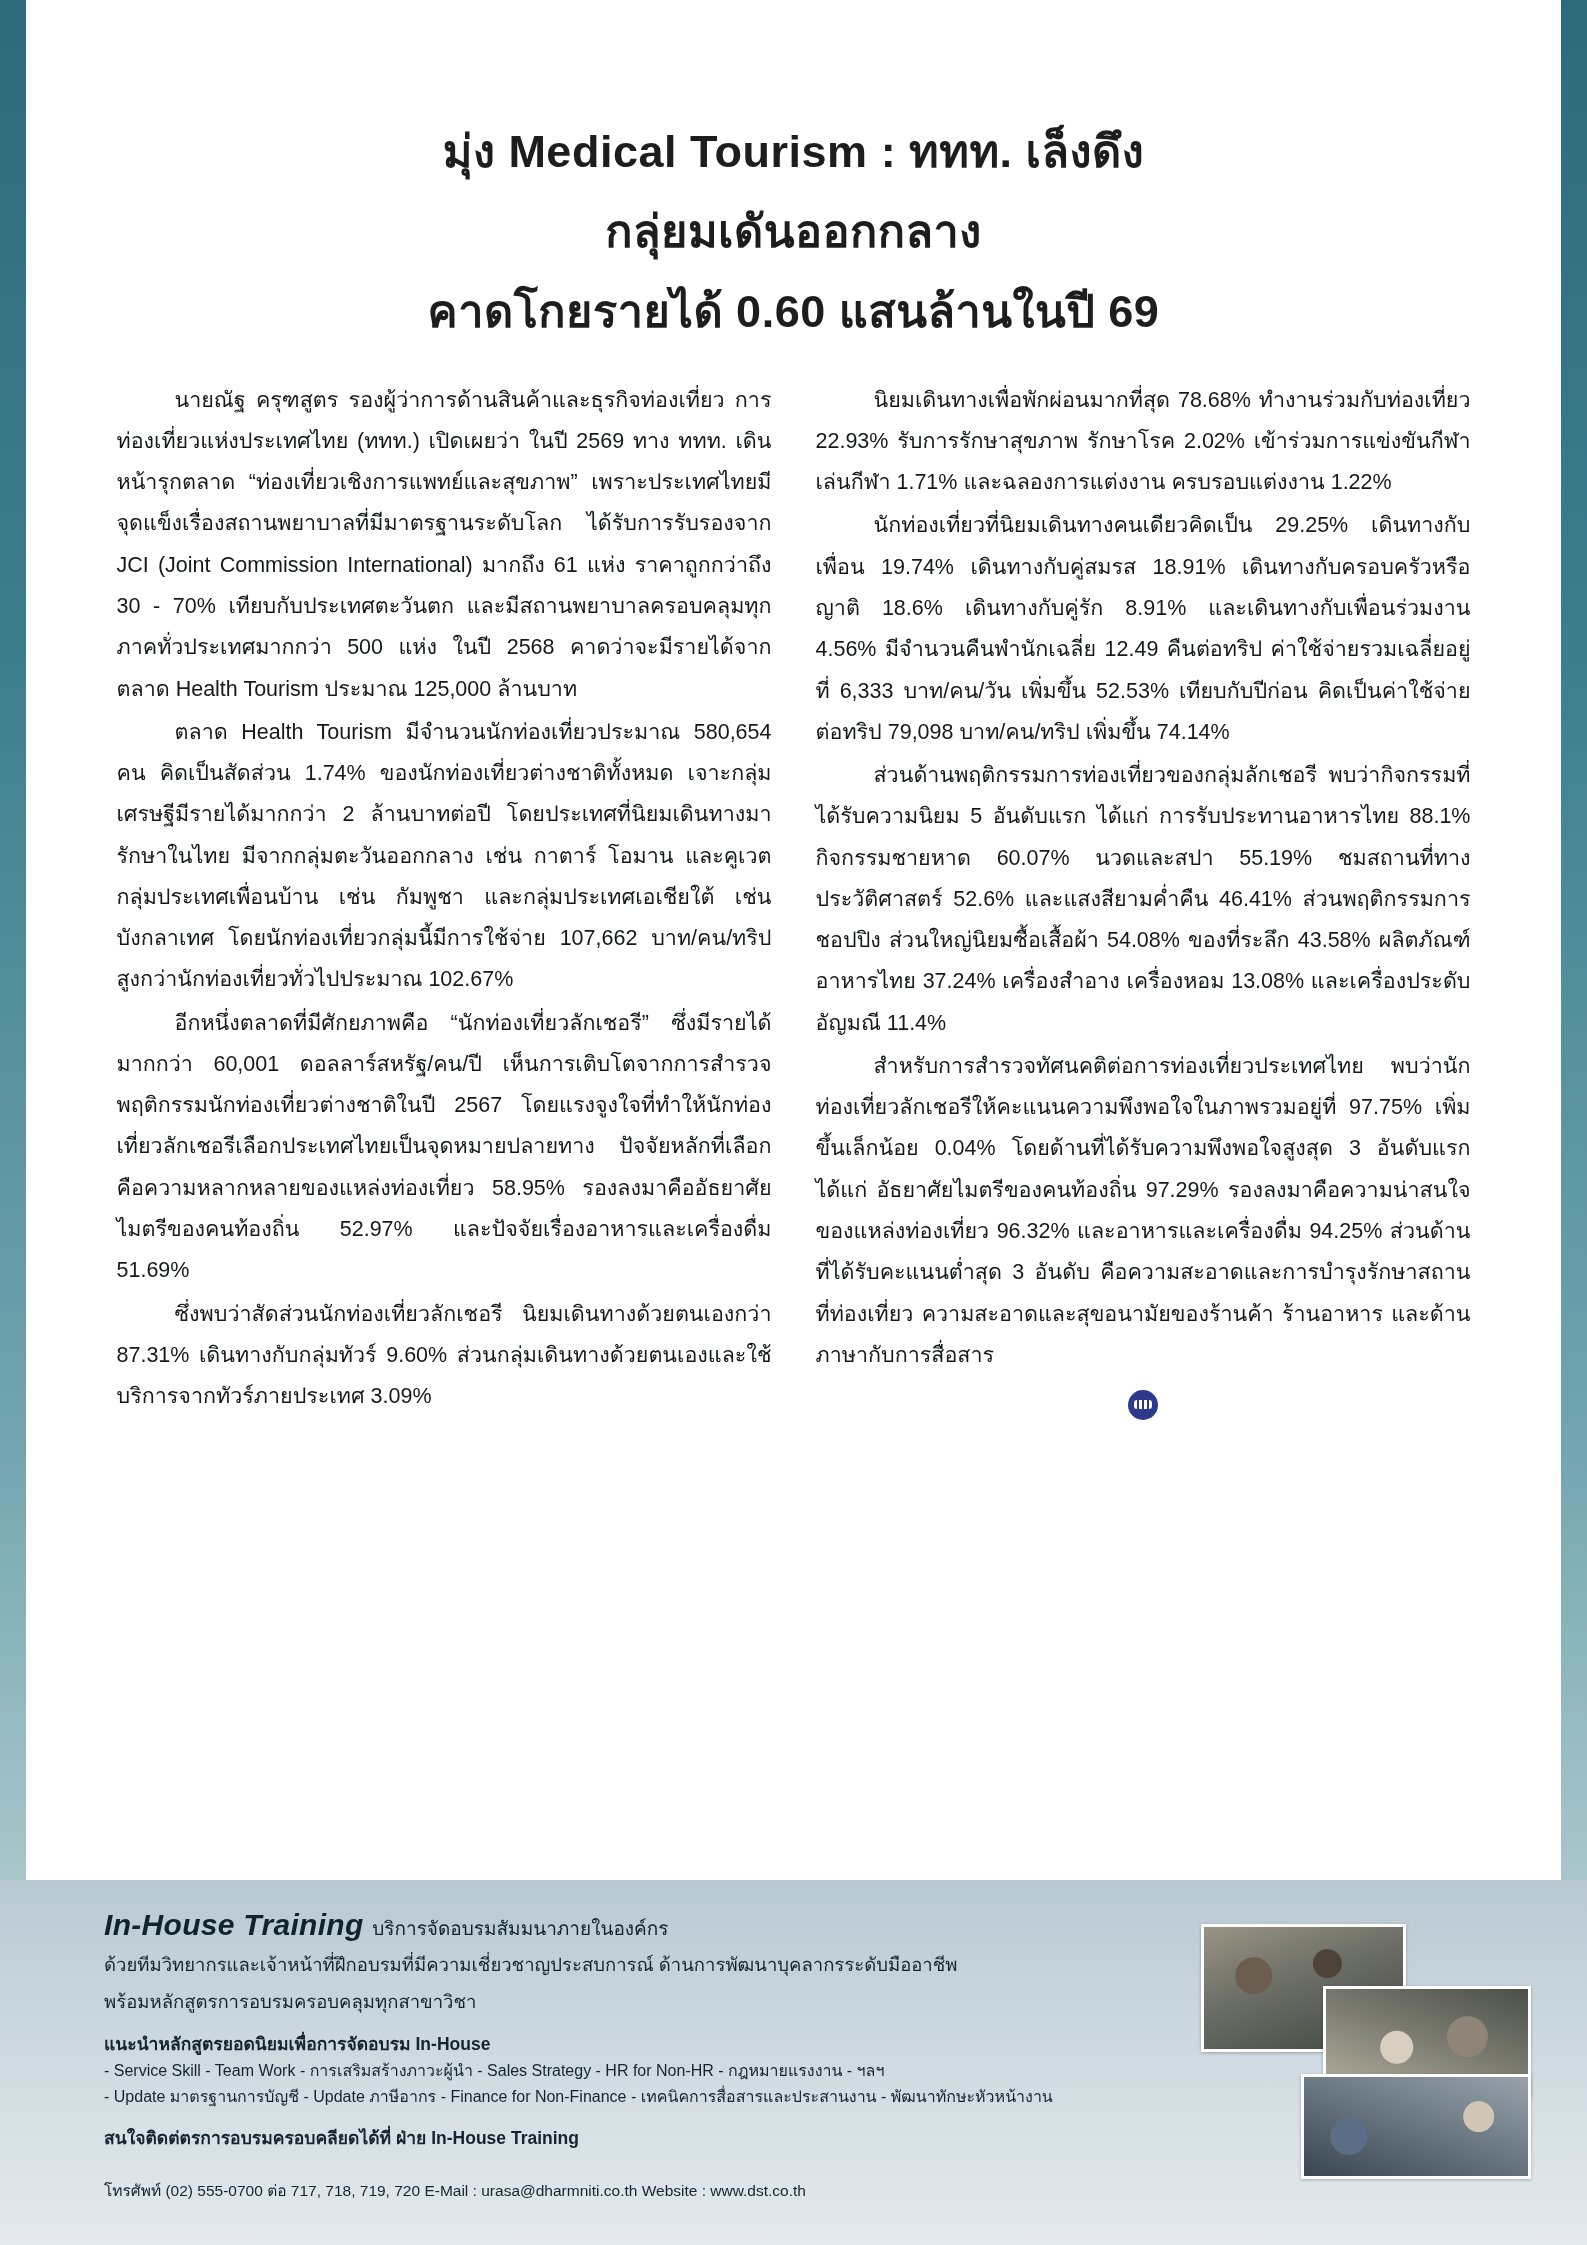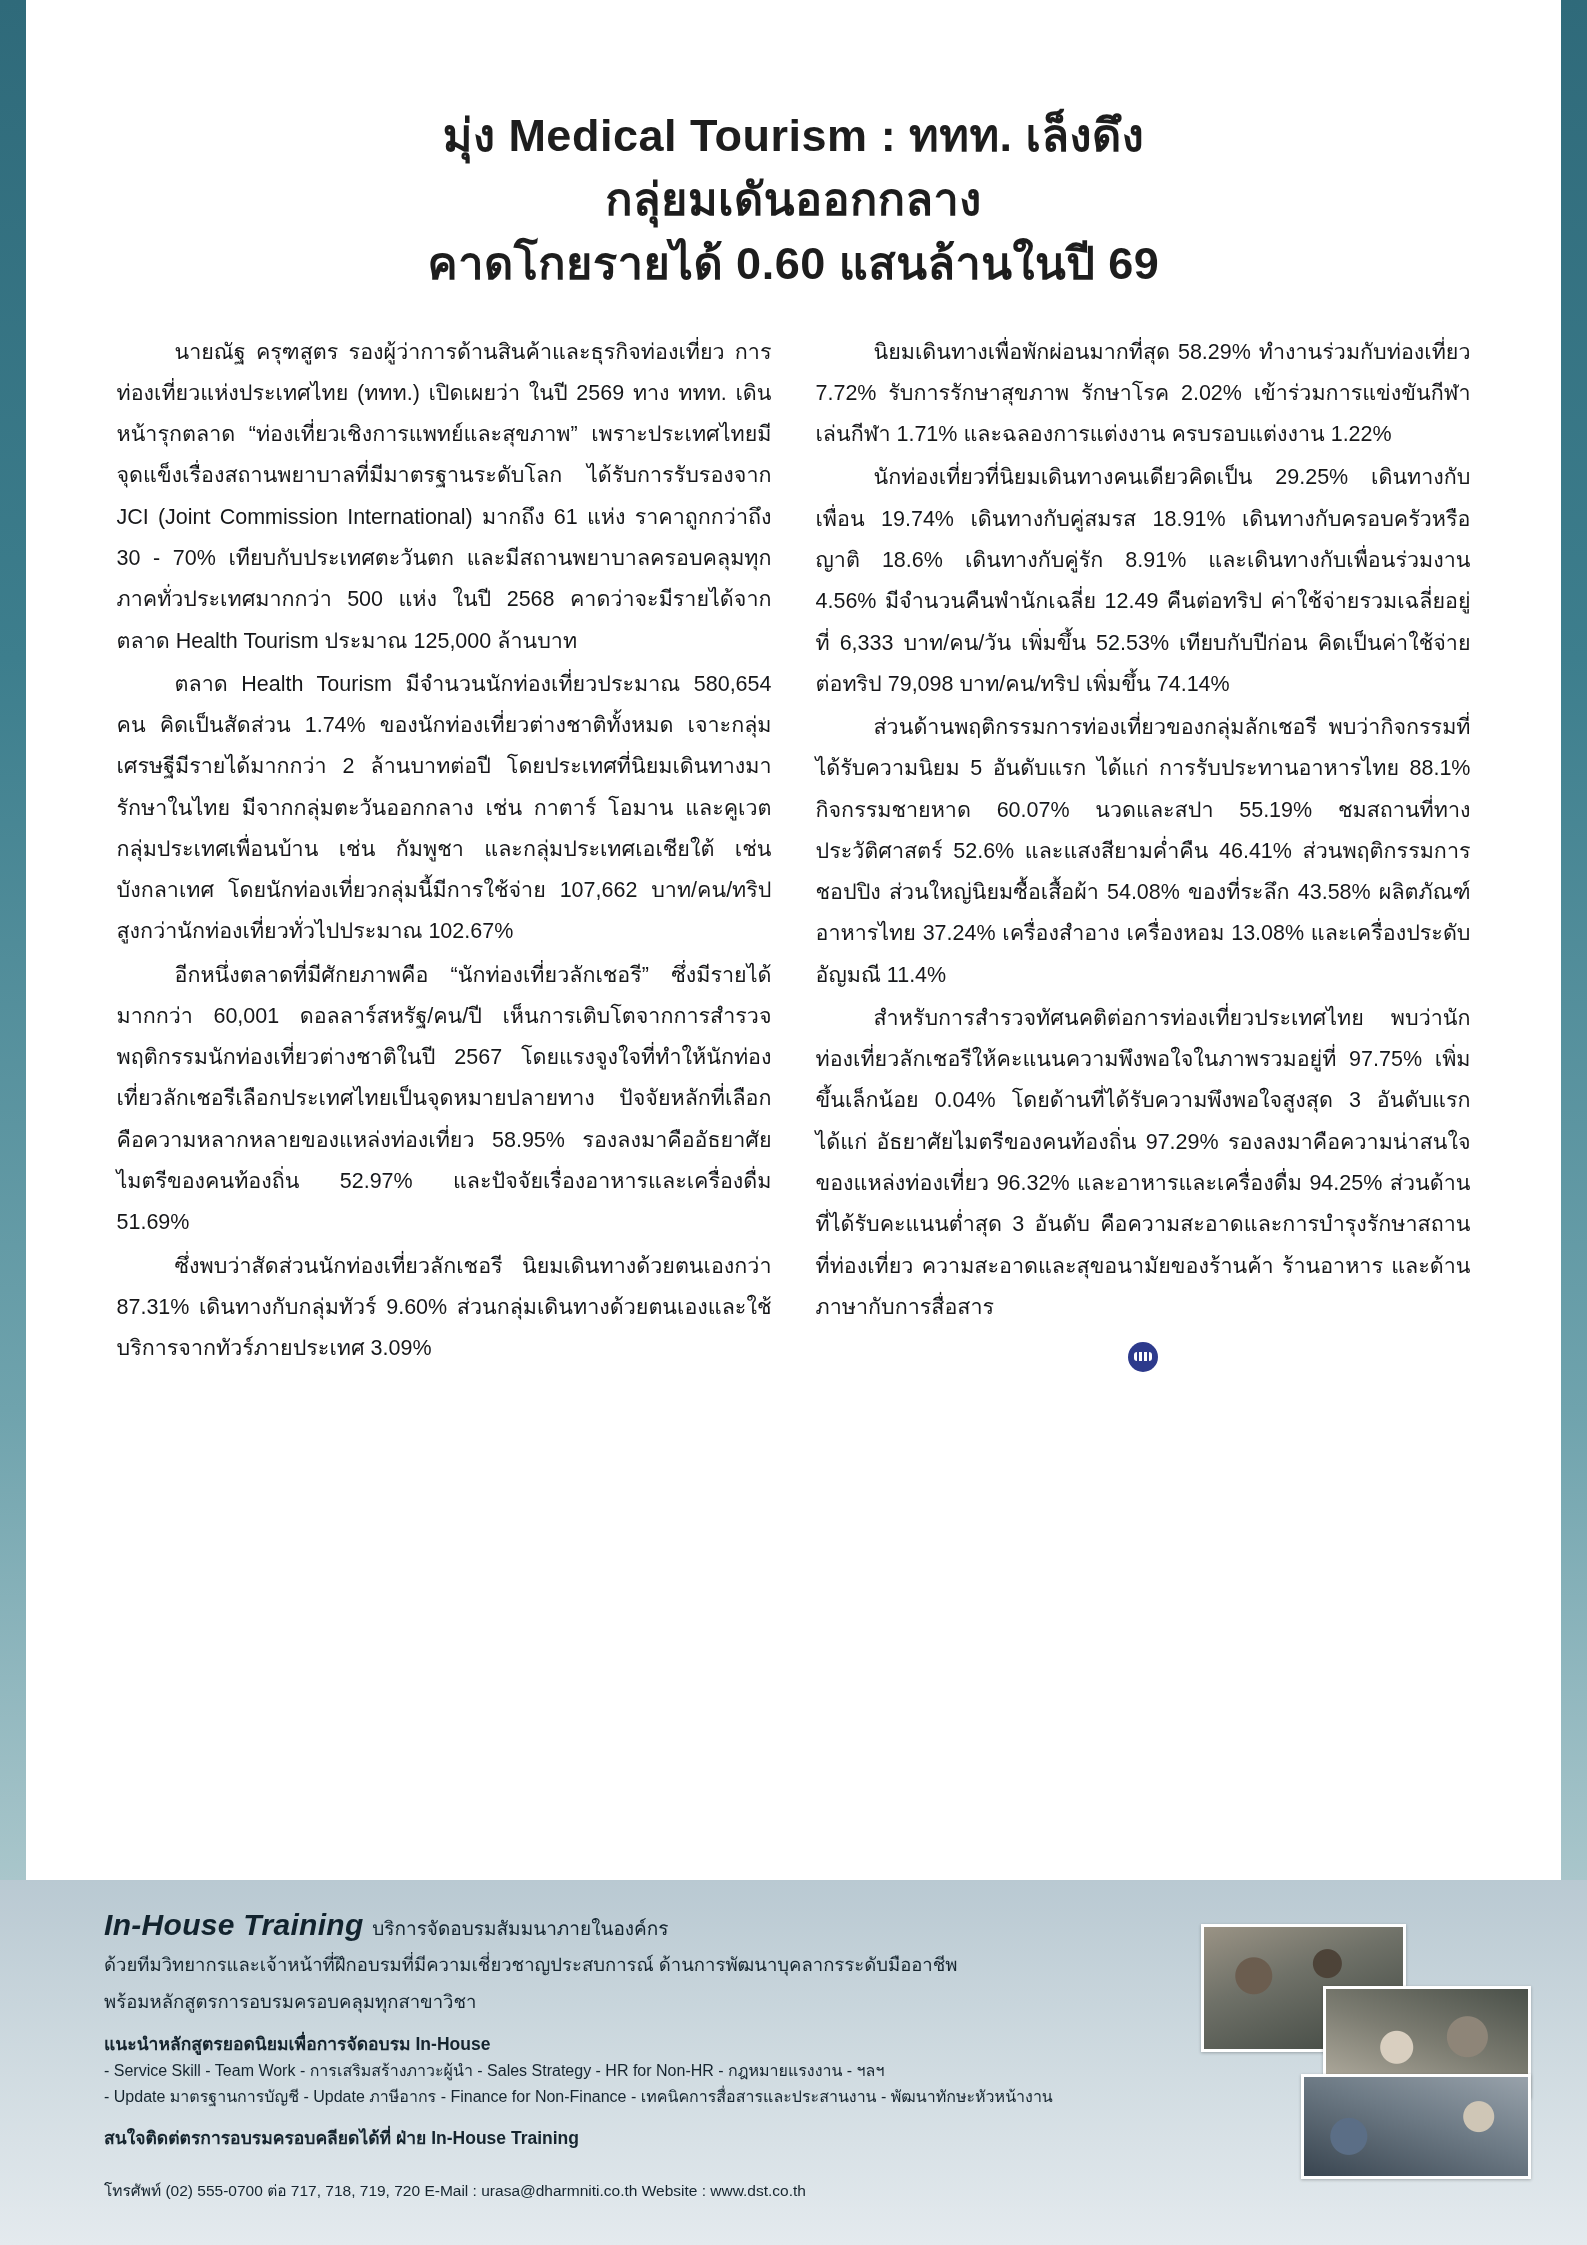--- a/index.html
+++ b/index.html
@@ -36,20 +36,21 @@
     text-align: center;
     color: #1d1d1d;
     font-weight: bold;
     padding: 0 60px;
   }
   .headline .line {
     font-size: 45px;
     line-height: 1.42;
     letter-spacing: 0.5px;
     white-space: nowrap;
+    margin-top: 16px;
   }
   .headline-wrap { padding-top: 104px; }
 
   .columns {
     display: flex;
     gap: 44px;
     padding: 36px 64px 0 64px;
     justify-content: center;
   }
   .col {
@@ -181,21 +182,21 @@
   </div>
 
   <div class="columns">
     <div class="col">
       <p>นายณัฐ ครุฑสูตร รองผู้ว่าการด้านสินค้าและธุรกิจท่องเที่ยว การท่องเที่ยวแห่งประเทศไทย (ททท.) เปิดเผยว่า ในปี 2569 ทาง ททท. เดินหน้ารุกตลาด “ท่องเที่ยวเชิงการแพทย์และสุขภาพ” เพราะประเทศไทยมีจุดแข็งเรื่องสถานพยาบาลที่มีมาตรฐานระดับโลก ได้รับการรับรองจาก JCI (Joint Commission International) มากถึง 61 แห่ง ราคาถูกกว่าถึง 30 - 70% เทียบกับประเทศตะวันตก และมีสถานพยาบาลครอบคลุมทุกภาคทั่วประเทศมากกว่า 500 แห่ง ในปี 2568 คาดว่าจะมีรายได้จากตลาด Health Tourism ประมาณ 125,000 ล้านบาท</p>
       <p>ตลาด Health Tourism มีจำนวนนักท่องเที่ยวประมาณ 580,654 คน คิดเป็นสัดส่วน 1.74% ของนักท่องเที่ยวต่างชาติทั้งหมด เจาะกลุ่มเศรษฐีมีรายได้มากกว่า 2 ล้านบาทต่อปี โดยประเทศที่นิยมเดินทางมารักษาในไทย มีจากกลุ่มตะวันออกกลาง เช่น กาตาร์ โอมาน และคูเวต กลุ่มประเทศเพื่อนบ้าน เช่น กัมพูชา และกลุ่มประเทศเอเชียใต้ เช่น บังกลาเทศ โดยนักท่องเที่ยวกลุ่มนี้มีการใช้จ่าย 107,662 บาท/คน/ทริป สูงกว่านักท่องเที่ยวทั่วไปประมาณ 102.67%</p>
       <p>อีกหนึ่งตลาดที่มีศักยภาพคือ “นักท่องเที่ยวลักเชอรี” ซึ่งมีรายได้มากกว่า 60,001 ดอลลาร์สหรัฐ/คน/ปี เห็นการเติบโตจากการสำรวจพฤติกรรมนักท่องเที่ยวต่างชาติในปี 2567 โดยแรงจูงใจที่ทำให้นักท่องเที่ยวลักเชอรีเลือกประเทศไทยเป็นจุดหมายปลายทาง ปัจจัยหลักที่เลือกคือความหลากหลายของแหล่งท่องเที่ยว 58.95% รองลงมาคืออัธยาศัยไมตรีของคนท้องถิ่น 52.97% และปัจจัยเรื่องอาหารและเครื่องดื่ม 51.69%</p>
       <p>ซึ่งพบว่าสัดส่วนนักท่องเที่ยวลักเชอรี นิยมเดินทางด้วยตนเองกว่า 87.31% เดินทางกับกลุ่มทัวร์ 9.60% ส่วนกลุ่มเดินทางด้วยตนเองและใช้บริการจากทัวร์ภายประเทศ 3.09%</p>
     </div>
     <div class="col">
-      <p>นิยมเดินทางเพื่อพักผ่อนมากที่สุด 58.29% ทำงานร่วมกับท่องเที่ยว 7.72% รับการรักษาสุขภาพ รักษาโรค 2.02% เข้าร่วมการแข่งขันกีฬา เล่นกีฬา 1.71% และฉลองการแต่งงาน ครบรอบแต่งงาน 1.22%</p>
+      <p>นิยมเดินทางเพื่อพักผ่อนมากที่สุด 78.68% ทำงานร่วมกับท่องเที่ยว 22.93% รับการรักษาสุขภาพ รักษาโรค 2.02% เข้าร่วมการแข่งขันกีฬา เล่นกีฬา 1.71% และฉลองการแต่งงาน ครบรอบแต่งงาน 1.22%</p>
       <p>นักท่องเที่ยวที่นิยมเดินทางคนเดียวคิดเป็น 29.25% เดินทางกับเพื่อน 19.74% เดินทางกับคู่สมรส 18.91% เดินทางกับครอบครัวหรือญาติ 18.6% เดินทางกับคู่รัก 8.91% และเดินทางกับเพื่อนร่วมงาน 4.56% มีจำนวนคืนพำนักเฉลี่ย 12.49 คืนต่อทริป ค่าใช้จ่ายรวมเฉลี่ยอยู่ที่ 6,333 บาท/คน/วัน เพิ่มขึ้น 52.53% เทียบกับปีก่อน คิดเป็นค่าใช้จ่ายต่อทริป 79,098 บาท/คน/ทริป เพิ่มขึ้น 74.14%</p>
       <p>ส่วนด้านพฤติกรรมการท่องเที่ยวของกลุ่มลักเชอรี พบว่ากิจกรรมที่ได้รับความนิยม 5 อันดับแรก ได้แก่ การรับประทานอาหารไทย 88.1% กิจกรรมชายหาด 60.07% นวดและสปา 55.19% ชมสถานที่ทางประวัติศาสตร์ 52.6% และแสงสียามค่ำคืน 46.41% ส่วนพฤติกรรมการชอปปิง ส่วนใหญ่นิยมซื้อเสื้อผ้า 54.08% ของที่ระลึก 43.58% ผลิตภัณฑ์อาหารไทย 37.24% เครื่องสำอาง เครื่องหอม 13.08% และเครื่องประดับ อัญมณี 11.4%</p>
       <p class="last">สำหรับการสำรวจทัศนคติต่อการท่องเที่ยวประเทศไทย พบว่านักท่องเที่ยวลักเชอรีให้คะแนนความพึงพอใจในภาพรวมอยู่ที่ 97.75% เพิ่มขึ้นเล็กน้อย 0.04% โดยด้านที่ได้รับความพึงพอใจสูงสุด 3 อันดับแรก ได้แก่ อัธยาศัยไมตรีของคนท้องถิ่น 97.29% รองลงมาคือความน่าสนใจของแหล่งท่องเที่ยว 96.32% และอาหารและเครื่องดื่ม 94.25% ส่วนด้านที่ได้รับคะแนนต่ำสุด 3 อันดับ คือความสะอาดและการบำรุงรักษาสถานที่ท่องเที่ยว ความสะอาดและสุขอนามัยของร้านค้า ร้านอาหาร และด้านภาษากับการสื่อสาร</p>
       <span class="endmark"></span>
     </div>
   </div>
 
 </div>
 
 <div class="footer">

